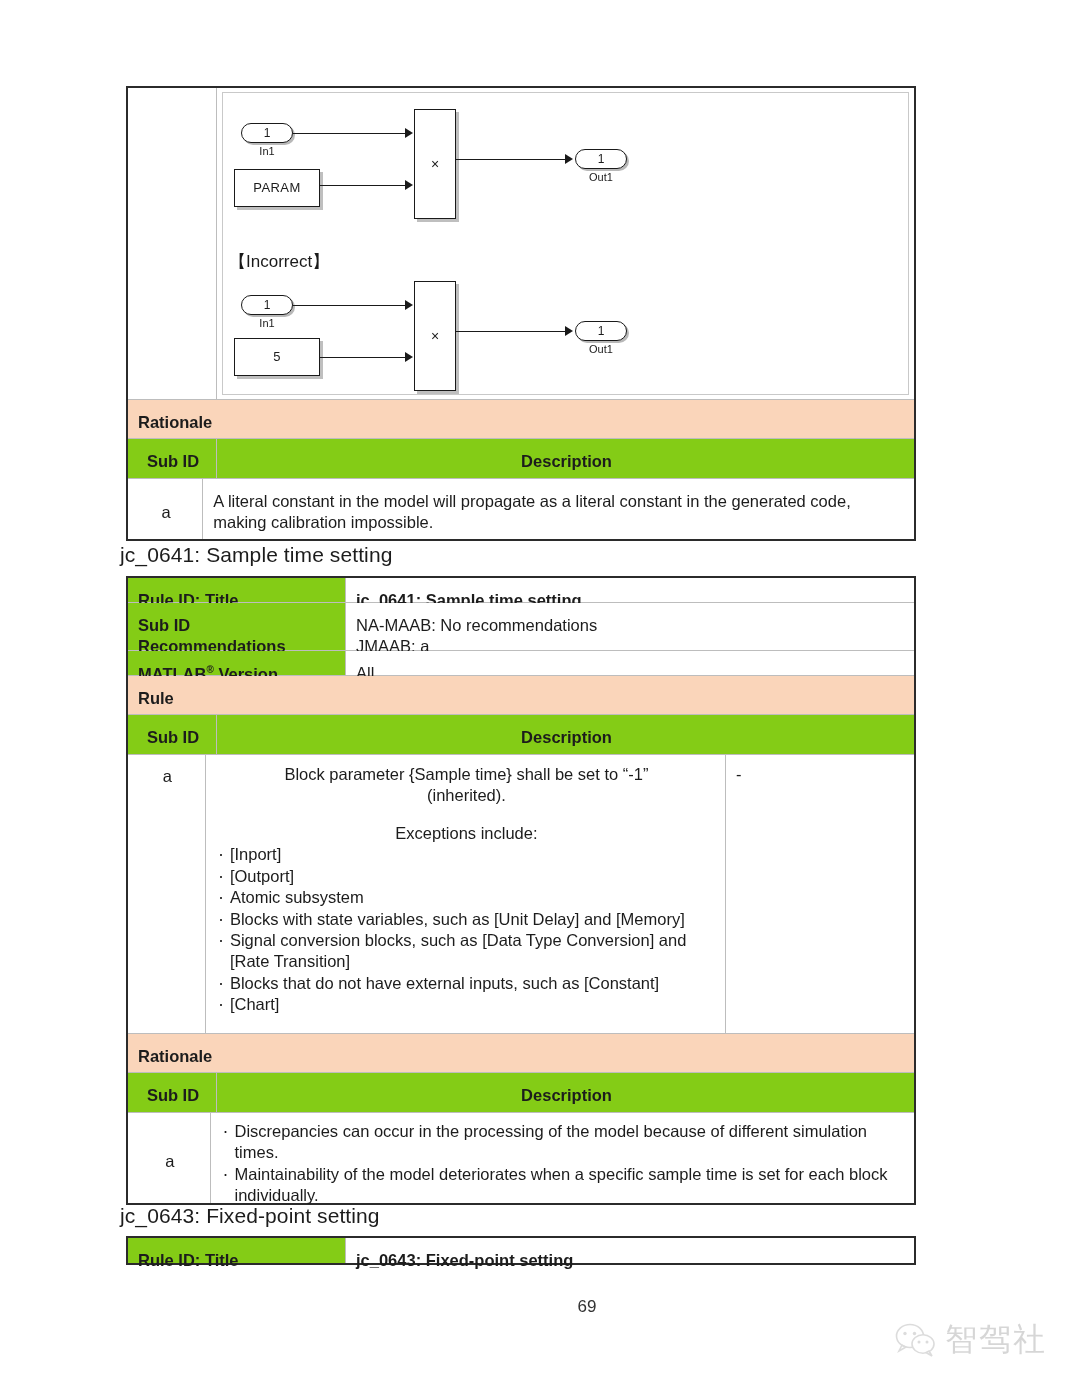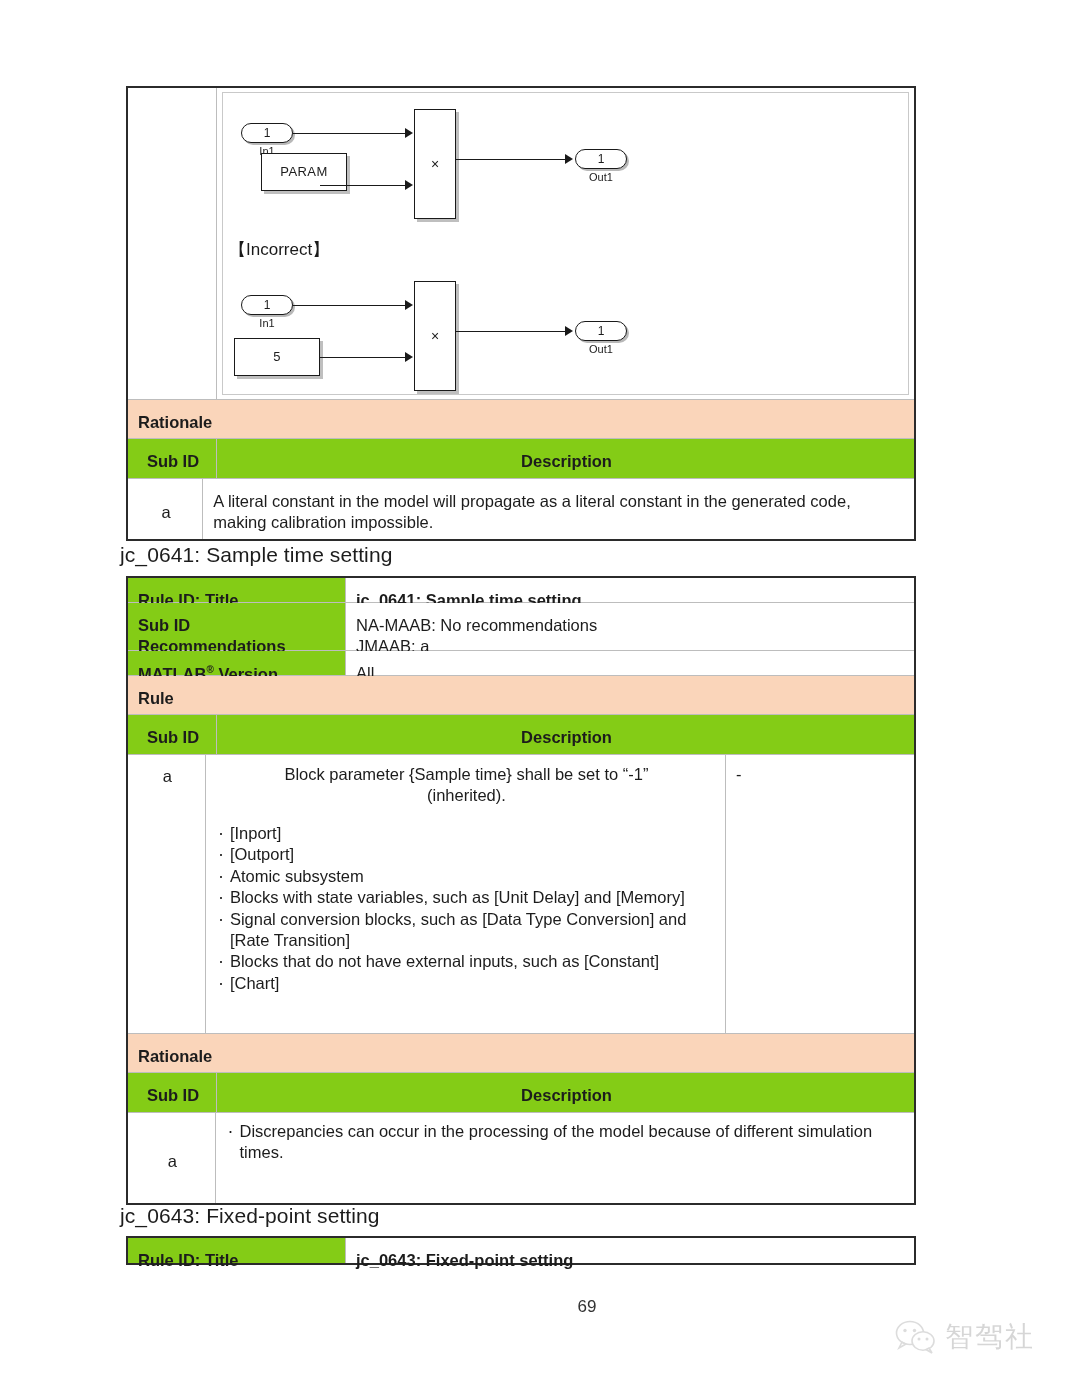--- a/index.html
+++ b/index.html
@@ -183,21 +183,21 @@
   }
   .watermark {
     position: absolute;
     display: flex;
     align-items: center;
     gap: 8px;
     opacity: .30;
     filter: grayscale(1);
   }
   .wm-text {
-    font-size: 28px;
+    font-size: 32px;
     color: #7a7a7a;
     letter-spacing: 2px;
     font-family: "DejaVu Sans", sans-serif;
   }
   sup.reg { font-size: 10px; vertical-align: super; }
 </style>
 </head>
 <body>
 
 <div class="page">
@@ -205,39 +205,39 @@
   <div class="rule-table" style="left:126px; top:86px; width:790px;">
 
     <div class="row" style="height:312px;">
       <div class="cell c-subid"></div>
       <div class="cell c-desc diagram-cell" style="padding:0;">
         <div class="diagram-canvas">
 
           <div class="sl sl-port" style="left:18px; top:30px;">1</div>
           <div class="sl-caption" style="left:18px; top:51px;">In1</div>
 
-          <div class="sl sl-const" style="left:11px; top:60px;margin-left:27px;">PARAM</div>
+          <div class="sl sl-const" style="left:11px; top:76px;">PARAM</div>
 
           <div class="sl sl-prod" style="left:191px; top:16px;">
             <span>×</span>
           </div>
 
           <div class="sl-line" style="left:70px; top:40px; width:113px;"></div>
           <div class="sl-arrow" style="left:182px; top:35px;"></div>
 
           <div class="sl-line" style="left:97px; top:92px; width:86px;"></div>
           <div class="sl-arrow" style="left:182px; top:87px;"></div>
 
           <div class="sl-line" style="left:233px; top:66px; width:110px;"></div>
           <div class="sl-arrow" style="left:342px; top:61px;"></div>
 
           <div class="sl sl-port" style="left:352px; top:56px;">1</div>
           <div class="sl-caption" style="left:352px; top:77px;">Out1</div>
 
-          <div class="sl-text" style="left:6px; top:146px;">【Incorrect】</div>
+          <div class="sl-text" style="left:6px; top:158px;">【Incorrect】</div>
 
           <div class="sl sl-port" style="left:18px; top:202px;">1</div>
           <div class="sl-caption" style="left:18px; top:223px;">In1</div>
 
           <div class="sl sl-const" style="left:11px; top:245px;">5</div>
 
           <div class="sl sl-prod" style="left:191px; top:188px;">
             <span>×</span>
           </div>
 
@@ -307,20 +307,21 @@
       <div class="cell hdr c-subid">Sub ID</div>
       <div class="cell hdr c-desc center">Description</div>
     </div>
 
     <div class="row" style="height:279px;">
       <div class="cell c-subid" style="padding-top:11px;">a</div>
       <div class="cell c-desc" style="padding-top:9px;">
         <p class="para">Block parameter {Sample time} shall be set to “-1”</p>
         <p class="para">(inherited).</p>
         <div class="gap"></div>
+        <p class="para">Exceptions include:</p>
         <ul class="bullets">
           <li>[Inport]</li>
           <li>[Outport]</li>
           <li>Atomic subsystem</li>
           <li>Blocks with state variables, such as [Unit Delay] and [Memory]</li>
           <li>Signal conversion blocks, such as [Data Type Conversion] and [Rate Transition]</li>
           <li>Blocks that do not have external inputs, such as [Constant]</li>
           <li>[Chart]</li>
         </ul>
       </div>
@@ -334,20 +335,21 @@
     <div class="row">
       <div class="cell hdr c-subid">Sub ID</div>
       <div class="cell hdr c-desc center">Description</div>
     </div>
 
     <div class="row" style="height:90px;">
       <div class="cell c-subid" style="display:flex;align-items:center;justify-content:center;">a</div>
       <div class="cell c-desc" style="padding-top:8px;">
         <ul class="bullets">
           <li>Discrepancies can occur in the processing of the model because of different simulation times.</li>
+          <li>Maintainability of the model deteriorates when a specific sample time is set for each block individually.</li>
         </ul>
       </div>
     </div>
   </div>
 
   <div class="section-title" style="left:120px; top:1204px;">jc_0643: Fixed-point setting</div>
 
   <div class="rule-table" style="left:126px; top:1236px; width:790px;">
     <div class="row" style="height:25px;">
       <div class="cell hdr c-label">Rule ID: Title</div>

